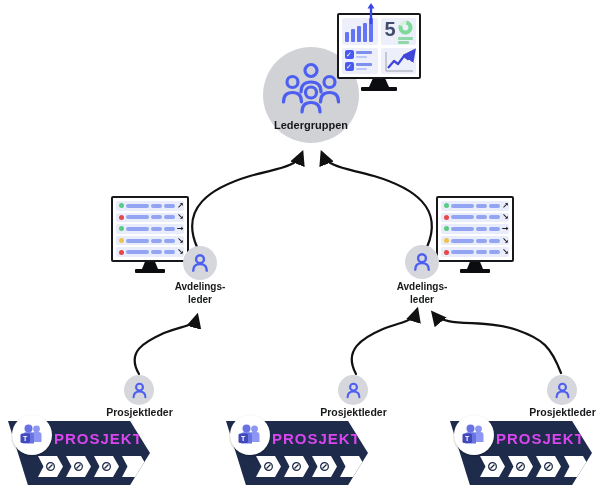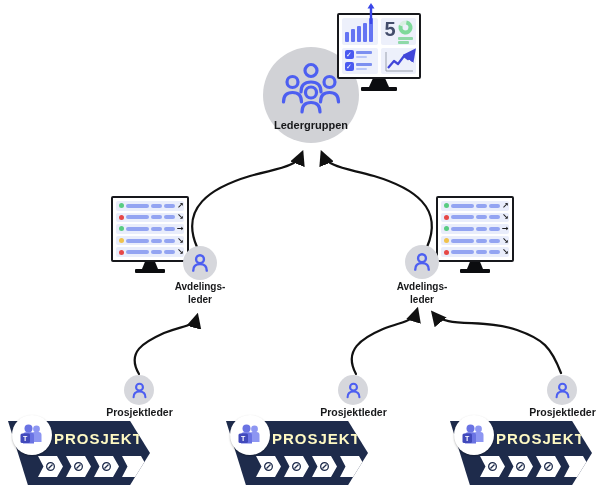--- a/index.html
+++ b/index.html
@@ -55,21 +55,21 @@
   .chk-lines .l2{width:11px;height:2.5px;background:#bac7f8;border-radius:1px;}
   .dash-neck{width:20px;height:8px;background:#0b0c0f;margin:0 auto;
              clip-path:polygon(18% 0,82% 0,100% 100%,0 100%);}
   .dash-base{width:36px;height:4px;background:#0b0c0f;border-radius:1px;margin:0 auto;}
 
   
   .project{position:absolute;top:421px;width:142px;height:64px;z-index:3;}
   .banner-shape{position:absolute;inset:0;background:#1e2b4b;
                 clip-path:polygon(0 0,86% 0,100% 50%,86% 100%,14% 100%);}
   .banner-label{position:absolute;left:46px;top:9px;font-size:15px;font-weight:bold;
-                color:#fef9c3;letter-spacing:1px;}
+                color:#d946ef;letter-spacing:1px;}
   .chevrons{position:absolute;left:30px;top:35px;display:flex;gap:3px;}
   .chev{width:25px;height:21px;background:#fff;display:flex;align-items:center;
         justify-content:center;flex:none;
         clip-path:polygon(0 0,76% 0,100% 50%,76% 100%,0 100%,22% 50%);}
   .teams-circle{position:absolute;left:4px;top:-6px;width:40px;height:40px;border-radius:50%;
                 background:#fff;box-shadow:0 1px 2px rgba(0,0,0,.3);display:flex;
                 align-items:center;justify-content:center;}
 </style>
 </head>
 <body>

